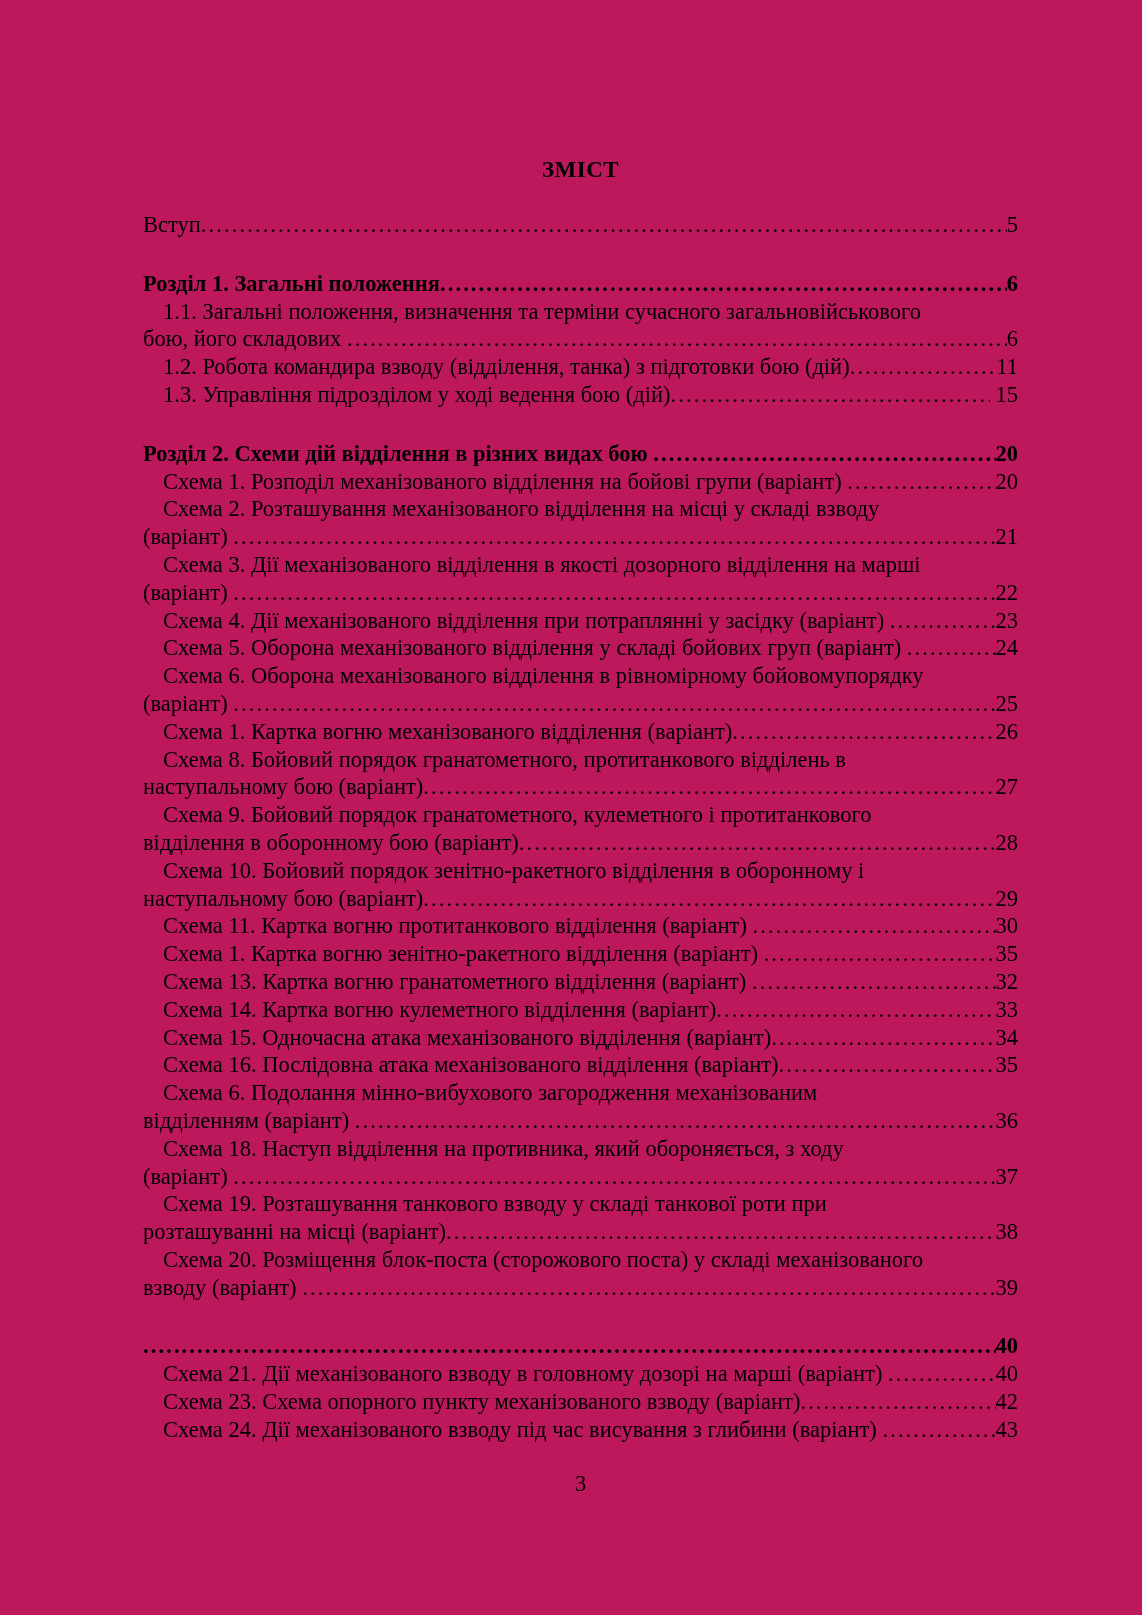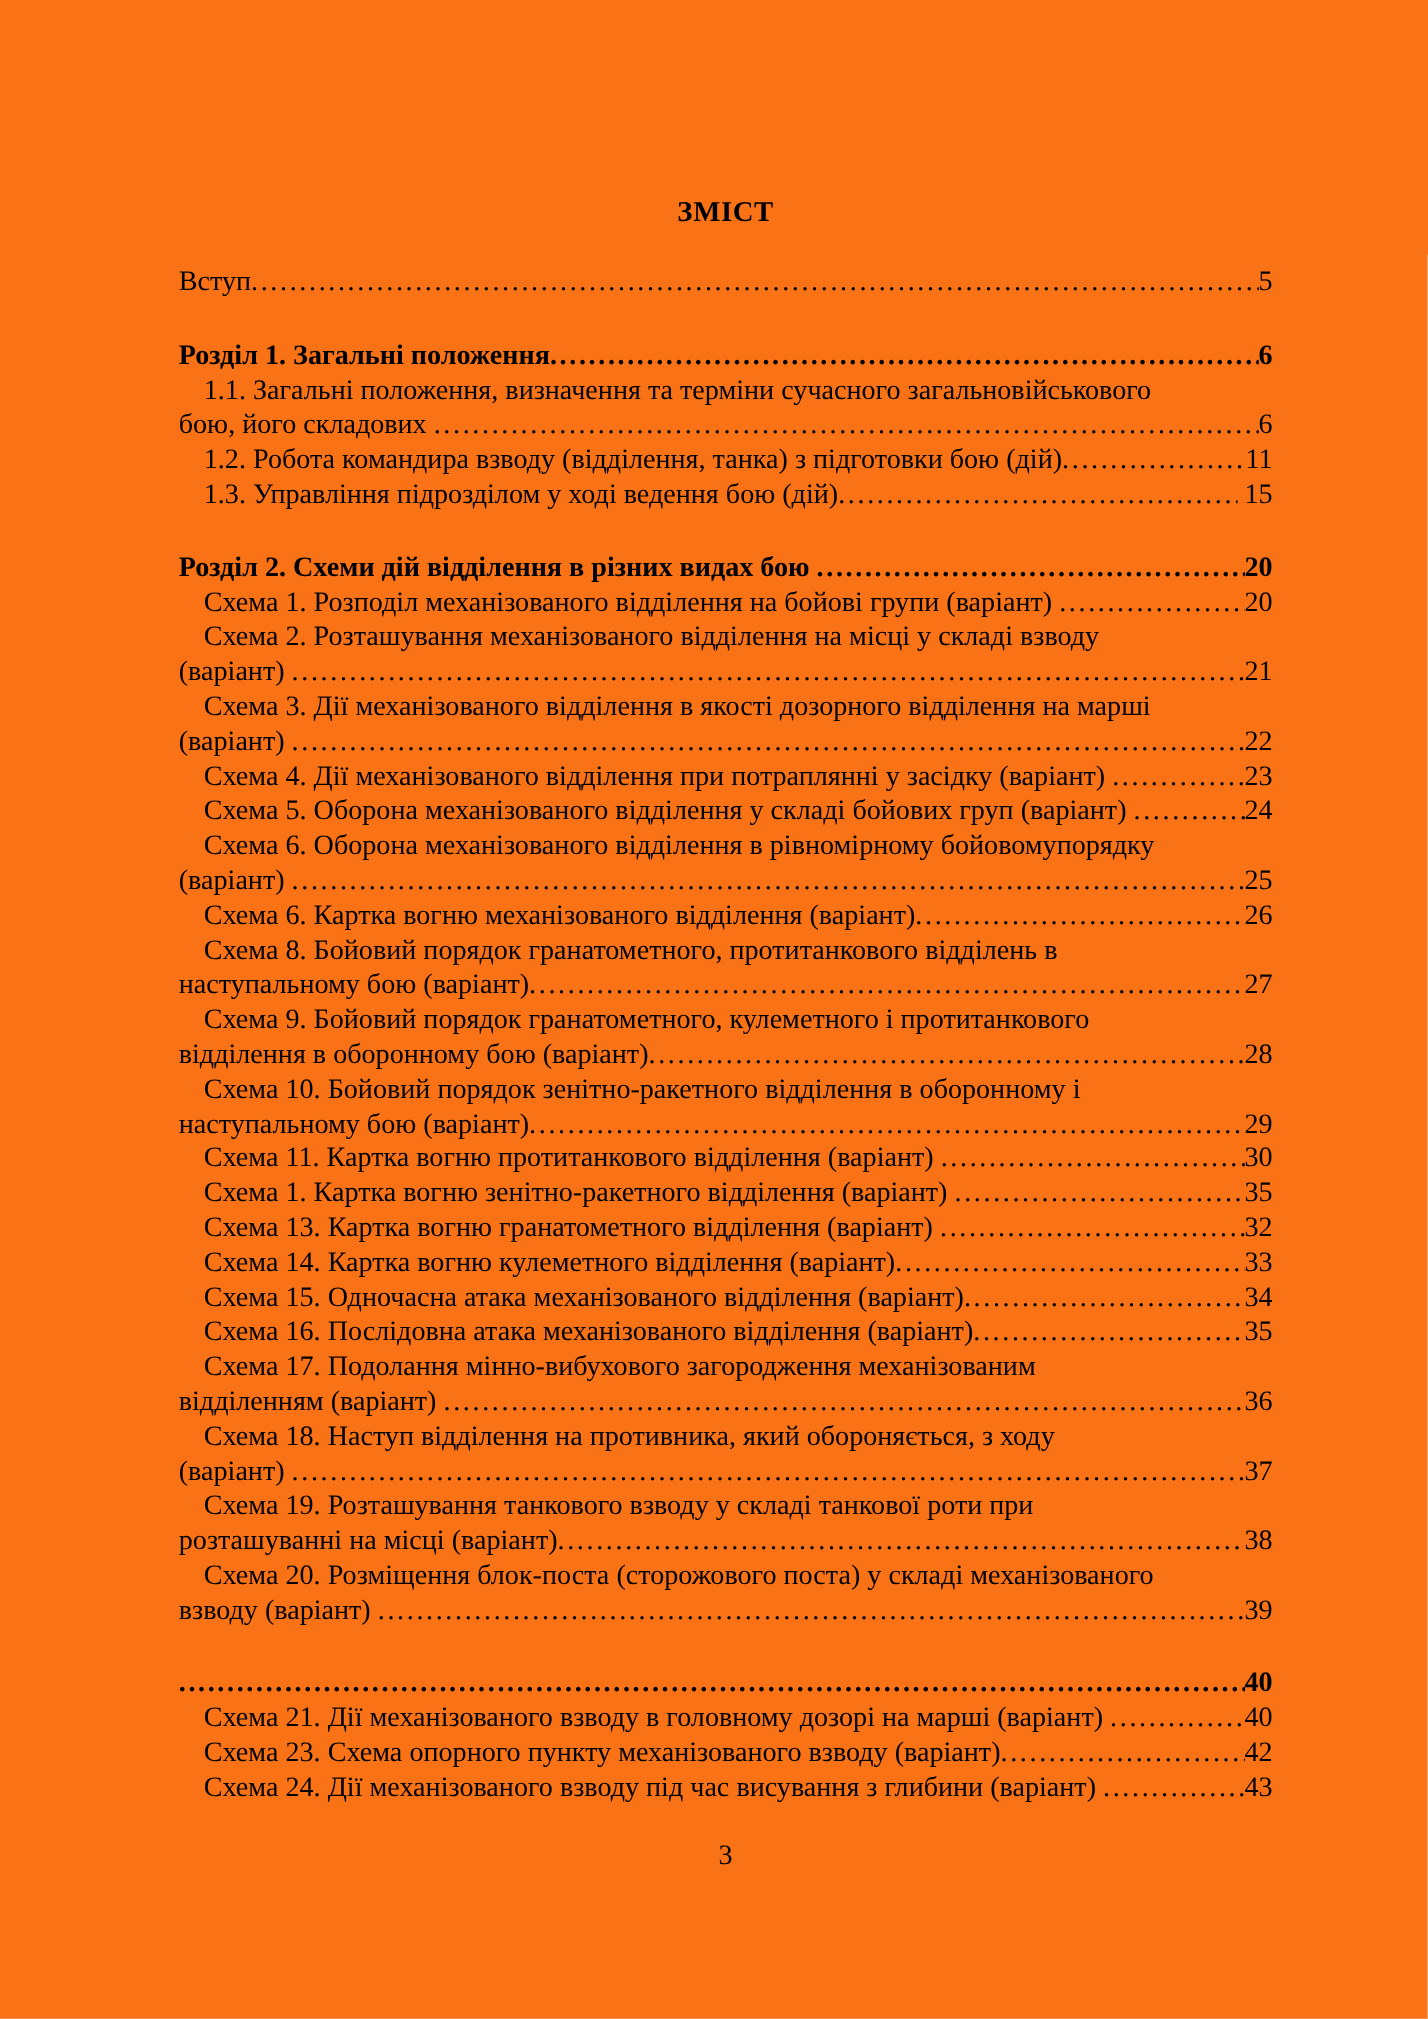--- a/index.html
+++ b/index.html
@@ -8,21 +8,21 @@
     width: 1142px;
     height: 1615px;
     position: relative;
     overflow: hidden;
     font-family: "Liberation Serif", "DejaVu Serif", serif;
     color: #000000;
   }
   .page {
     position: absolute;
     inset: 0;
-    background: #f97316;
+    background: #be185d;
     text-decoration: underline;
   }
   .content {
     position: absolute;
     left: 143px;
     top: 0;
     width: 875px;
   }
   .doc-title {
     font-size: 23px;
@@ -104,21 +104,21 @@
           <div class="line ind"><span class="txt">Схема 4. Дії механізованого відділення при потраплянні у засідку (варіант) </span><span class="leader"></span><span class="pg">23</span></div>
         </div>
         <div class="entry">
           <div class="line ind"><span class="txt">Схема 5. Оборона механізованого відділення у складі бойових груп (варіант) </span><span class="leader"></span><span class="pg">24</span></div>
         </div>
         <div class="entry">
           <div class="line ind"><span class="txt">Схема 6. Оборона механізованого відділення в рівномірному бойовомупорядку</span></div>
           <div class="line"><span class="txt">(варіант) </span><span class="leader"></span><span class="pg">25</span></div>
         </div>
         <div class="entry">
-          <div class="line ind"><span class="txt">Схема 6. Картка вогню механізованого відділення (варіант)</span><span class="leader"></span><span class="pg">26</span></div>
+          <div class="line ind"><span class="txt">Схема 1. Картка вогню механізованого відділення (варіант)</span><span class="leader"></span><span class="pg">26</span></div>
         </div>
         <div class="entry">
           <div class="line ind"><span class="txt">Схема 8. Бойовий порядок гранатометного, протитанкового відділень в</span></div>
           <div class="line"><span class="txt">наступальному бою (варіант)</span><span class="leader"></span><span class="pg">27</span></div>
         </div>
         <div class="entry">
           <div class="line ind"><span class="txt">Схема 9. Бойовий порядок гранатометного, кулеметного і протитанкового</span></div>
           <div class="line"><span class="txt">відділення в оборонному бою (варіант)</span><span class="leader"></span><span class="pg">28</span></div>
         </div>
         <div class="entry">
@@ -137,21 +137,21 @@
         <div class="entry">
           <div class="line ind"><span class="txt">Схема 14. Картка вогню кулеметного відділення (варіант)</span><span class="leader"></span><span class="pg">33</span></div>
         </div>
         <div class="entry">
           <div class="line ind"><span class="txt">Схема 15. Одночасна атака механізованого відділення (варіант)</span><span class="leader"></span><span class="pg">34</span></div>
         </div>
         <div class="entry">
           <div class="line ind"><span class="txt">Схема 16. Послідовна атака механізованого відділення (варіант)</span><span class="leader"></span><span class="pg">35</span></div>
         </div>
         <div class="entry">
-          <div class="line ind"><span class="txt">Схема 17. Подолання мінно-вибухового загородження механізованим</span></div>
+          <div class="line ind"><span class="txt">Схема 6. Подолання мінно-вибухового загородження механізованим</span></div>
           <div class="line"><span class="txt">відділенням (варіант) </span><span class="leader"></span><span class="pg">36</span></div>
         </div>
         <div class="entry">
           <div class="line ind"><span class="txt">Схема 18. Наступ відділення на противника, який обороняється, з ходу</span></div>
           <div class="line"><span class="txt">(варіант) </span><span class="leader"></span><span class="pg">37</span></div>
         </div>
         <div class="entry">
           <div class="line ind"><span class="txt">Схема 19. Розташування танкового взводу у складі танкової роти при</span></div>
           <div class="line"><span class="txt">розташуванні на місці (варіант)</span><span class="leader"></span><span class="pg">38</span></div>
         </div>

